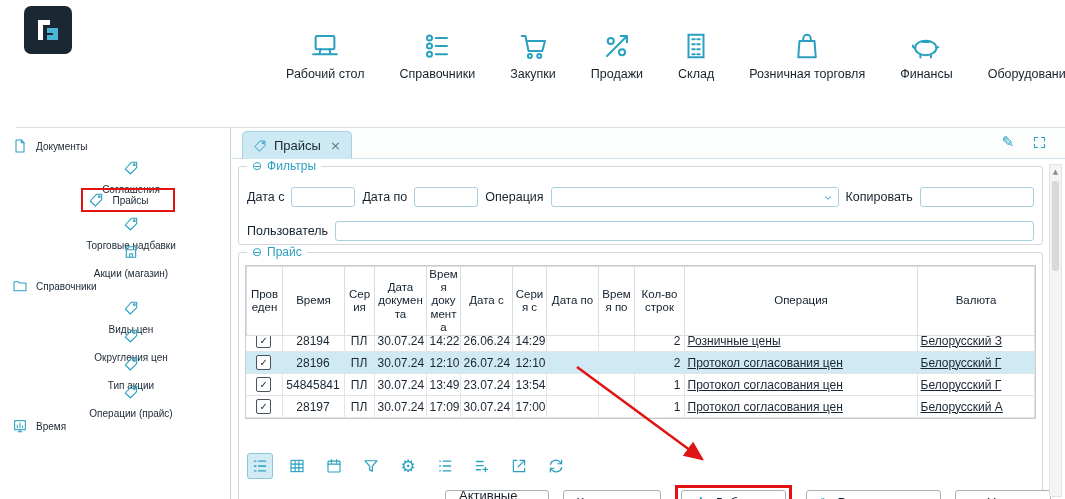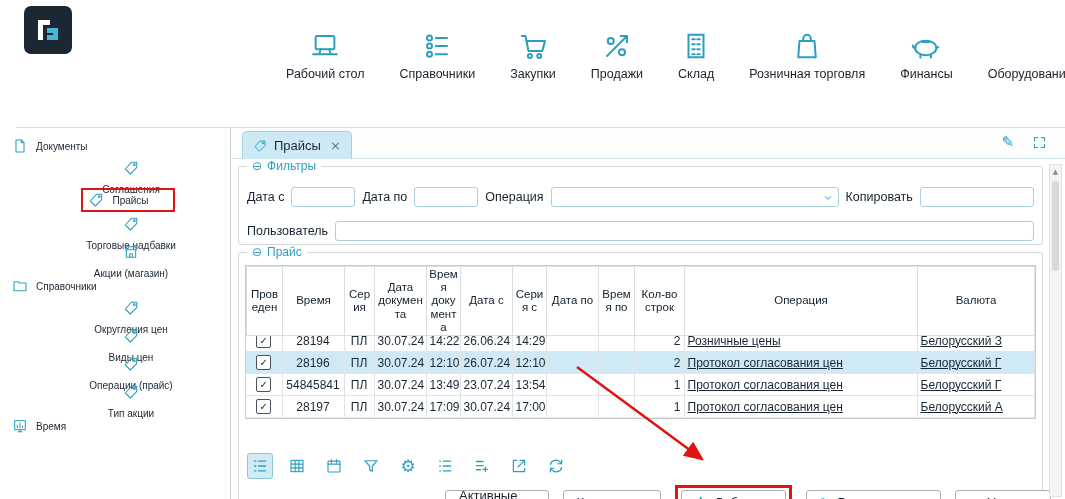--- a/index.html
+++ b/index.html
@@ -342,39 +342,39 @@
     <div class="sitem">
       <svg class="sic">
           <use href="#i-folder"></use>
         </svg>
       <span>Справочники</span>
     </div>
     <div class="sitem child">
       <svg class="sic">
           <use href="#i-tag"></use>
         </svg>
+      <span>Виды цен</span>
+    </div>
+    <div class="sitem child">
+      <svg class="sic">
+          <use href="#i-tag"></use>
+        </svg>
       <span>Округления цен</span>
     </div>
     <div class="sitem child">
       <svg class="sic">
           <use href="#i-tag"></use>
         </svg>
-      <span>Виды цен</span>
+      <span>Тип акции</span>
     </div>
     <div class="sitem child">
       <svg class="sic">
           <use href="#i-tag"></use>
         </svg>
       <span>Операции (прайс)</span>
-    </div>
-    <div class="sitem child">
-      <svg class="sic">
-          <use href="#i-tag"></use>
-        </svg>
-      <span>Тип акции</span>
     </div>
     <div class="sitem">
       <svg class="sic">
           <use href="#i-report"></use>
         </svg>
       <span>Время</span>
     </div>
   </aside>
 
   <main class="main">

